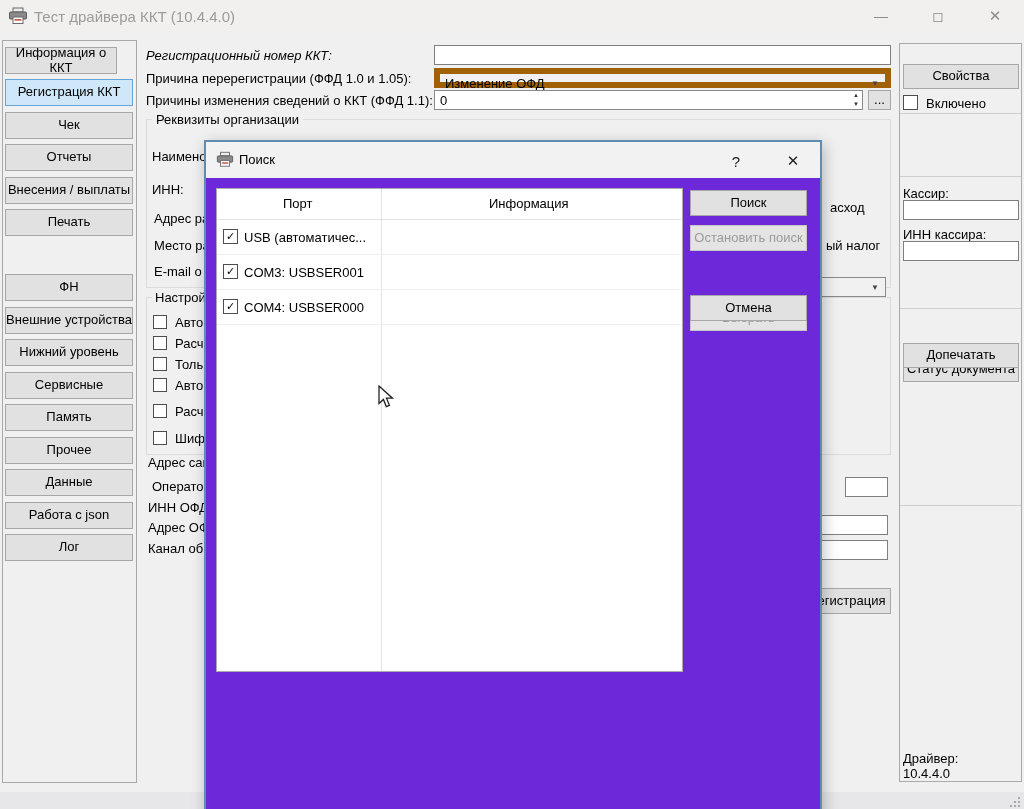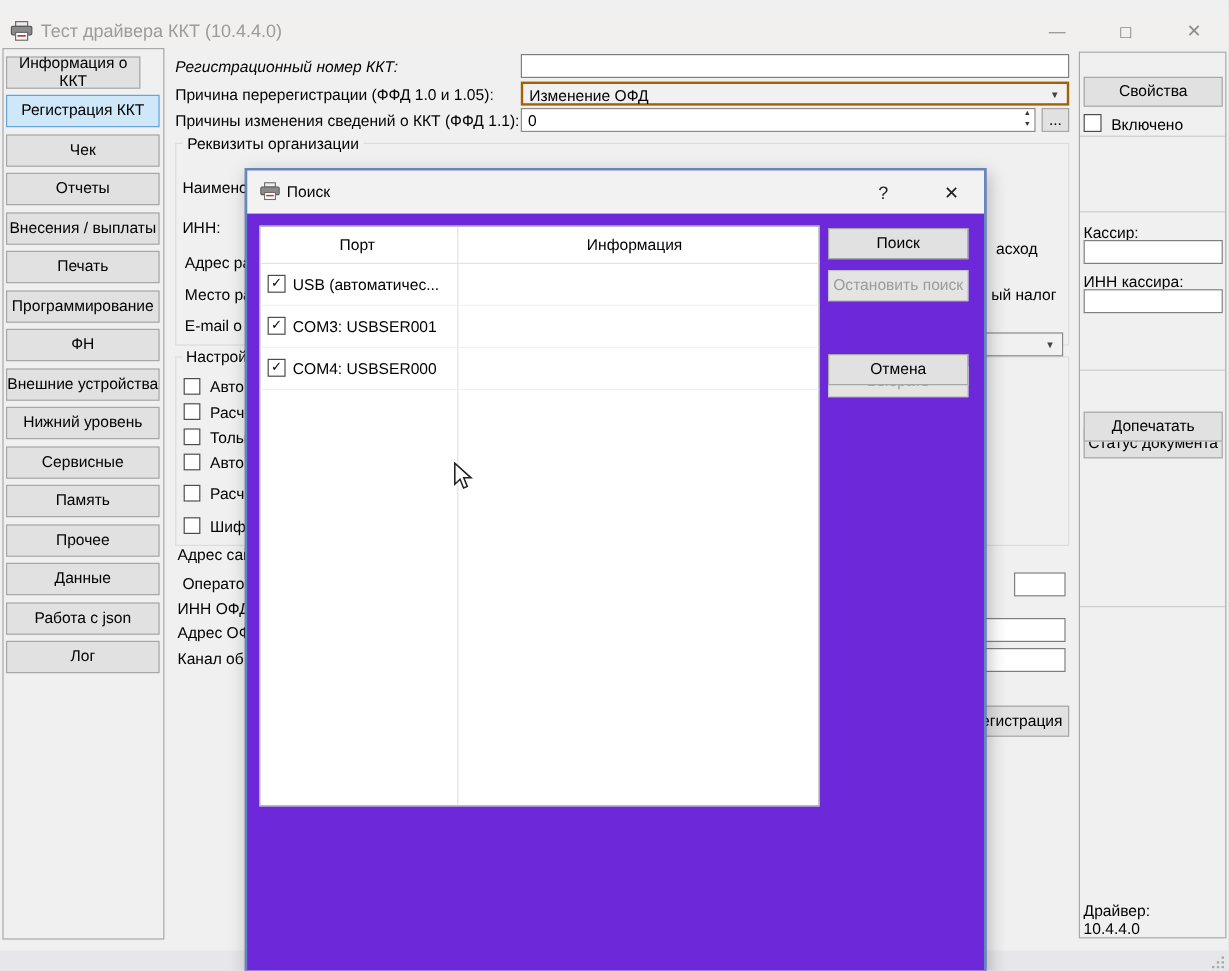--- a/index.html
+++ b/index.html
@@ -25,21 +25,21 @@
   .table{position:absolute;left:10px;top:46px;width:467px;height:484px;background:#fff;border:1px solid #ababab;box-sizing:border-box;}
   .col-div{position:absolute;top:0;bottom:0;width:1px;background:#e3e3e3;}
   .thead{position:absolute;top:0;left:0;right:0;height:30px;border-bottom:1px solid #e3e3e3;}
   .trow{position:absolute;left:0;right:0;height:35px;border-bottom:1px solid #efefef;}
 </style>
 </head>
 <body>
 
 <div class="screen">
 
-  <div class="abs" style="left:0;top:0;width:1024px;height:32px;background:#f1f0ee;margin-top:10px;">
+  <div class="abs" style="left:0;top:0;width:1024px;height:32px;background:#f1f0ee;">
     <span class="abs" style="left:8px;top:7px;">
       <svg width="20" height="18" viewBox="0 0 20 18">
         <rect x="5" y="1" width="10" height="4" fill="#ececec" stroke="#6b6b6b"></rect>
         <rect x="1.5" y="5" width="17" height="7" rx="1" fill="#8a8a8a" stroke="#5a5a5a"></rect>
         <rect x="5" y="10" width="10" height="6.5" fill="#fff" stroke="#6b6b6b"></rect>
         <rect x="6.5" y="12.2" width="7" height="1.4" fill="#c0392b"></rect>
       </svg>
     </span>
     <span class="label" style="left:34px;top:8px;font-size:15px;color:#9b9b9b;">Тест драйвера ККТ (10.4.4.0)</span>
     <div class="titlebar-glyph" style="left:856px;top:0;">
@@ -53,36 +53,35 @@
       </div>
   </div>
 
   <div class="abs" style="left:2px;top:40px;width:135px;height:743px;border:1px solid #a9a9a9;background:#f0f0f0;"></div>
   <div class="btn" style="left:5px;top:47px;width:112px;height:27px;">Информация о ККТ</div>
   <div class="btn active" style="left:5px;top:79px;width:128px;height:27px;">Регистрация ККТ</div>
   <div class="btn" style="left:5px;top:112px;width:128px;height:27px;">Чек</div>
   <div class="btn" style="left:5px;top:144px;width:128px;height:27px;">Отчеты</div>
   <div class="btn" style="left:5px;top:177px;width:128px;height:27px;">Внесения / выплаты</div>
   <div class="btn" style="left:5px;top:209px;width:128px;height:27px;">Печать</div>
-  <div class="btn" style="left:5px;top:242px;width:128px;height:27px;">Программирование</div>
   <div class="btn" style="left:5px;top:274px;width:128px;height:27px;">ФН</div>
   <div class="btn" style="left:5px;top:307px;width:128px;height:27px;">Внешние устройства</div>
   <div class="btn" style="left:5px;top:339px;width:128px;height:27px;">Нижний уровень</div>
   <div class="btn" style="left:5px;top:372px;width:128px;height:27px;">Сервисные</div>
   <div class="btn" style="left:5px;top:404px;width:128px;height:27px;">Память</div>
   <div class="btn" style="left:5px;top:437px;width:128px;height:27px;">Прочее</div>
   <div class="btn" style="left:5px;top:469px;width:128px;height:27px;">Данные</div>
   <div class="btn" style="left:5px;top:502px;width:128px;height:27px;">Работа с json</div>
   <div class="btn" style="left:5px;top:534px;width:128px;height:27px;">Лог</div>
 
   <span class="label" style="left:146px;top:48px;font-style:italic;">Регистрационный номер ККТ:</span>
   <input class="input" style="left: 434px; top: 45px; width: 457px; height: 20px;" value="">
 
   <span class="label" style="left:146px;top:71px;">Причина перерегистрации (ФФД 1.0 и 1.05):</span>
-  <div class="abs" style="left:434px;top:68px;width:457px;height:20px;background:#f1f1f1;border:2px solid #a16207;">
+  <div class="abs" style="left:434px;top:68px;width:457px;height:20px;background:#f1f1f1;border:6px solid #a16207;">
     <span class="label" style="left:5px;top:2px;">Изменение ОФД</span>
     <span class="label" style="right:6px;top:5px;font-size:8px;color:#444;">▼</span>
   </div>
 
   <span class="label" style="left:146px;top:93px;">Причины изменения сведений о ККТ (ФФД 1.1):</span>
   <div class="abs" style="left:434px;top:90px;width:429px;height:20px;background:#fff;border:1px solid #8a8a8a;">
     <span class="label" style="left:5px;top:2px;">0</span>
     <span class="abs" style="right:3px;top:1px;font-size:6px;color:#333;">▲</span>
     <span class="abs" style="right:3px;top:10px;font-size:6px;color:#333;">▼</span>
   </div>

